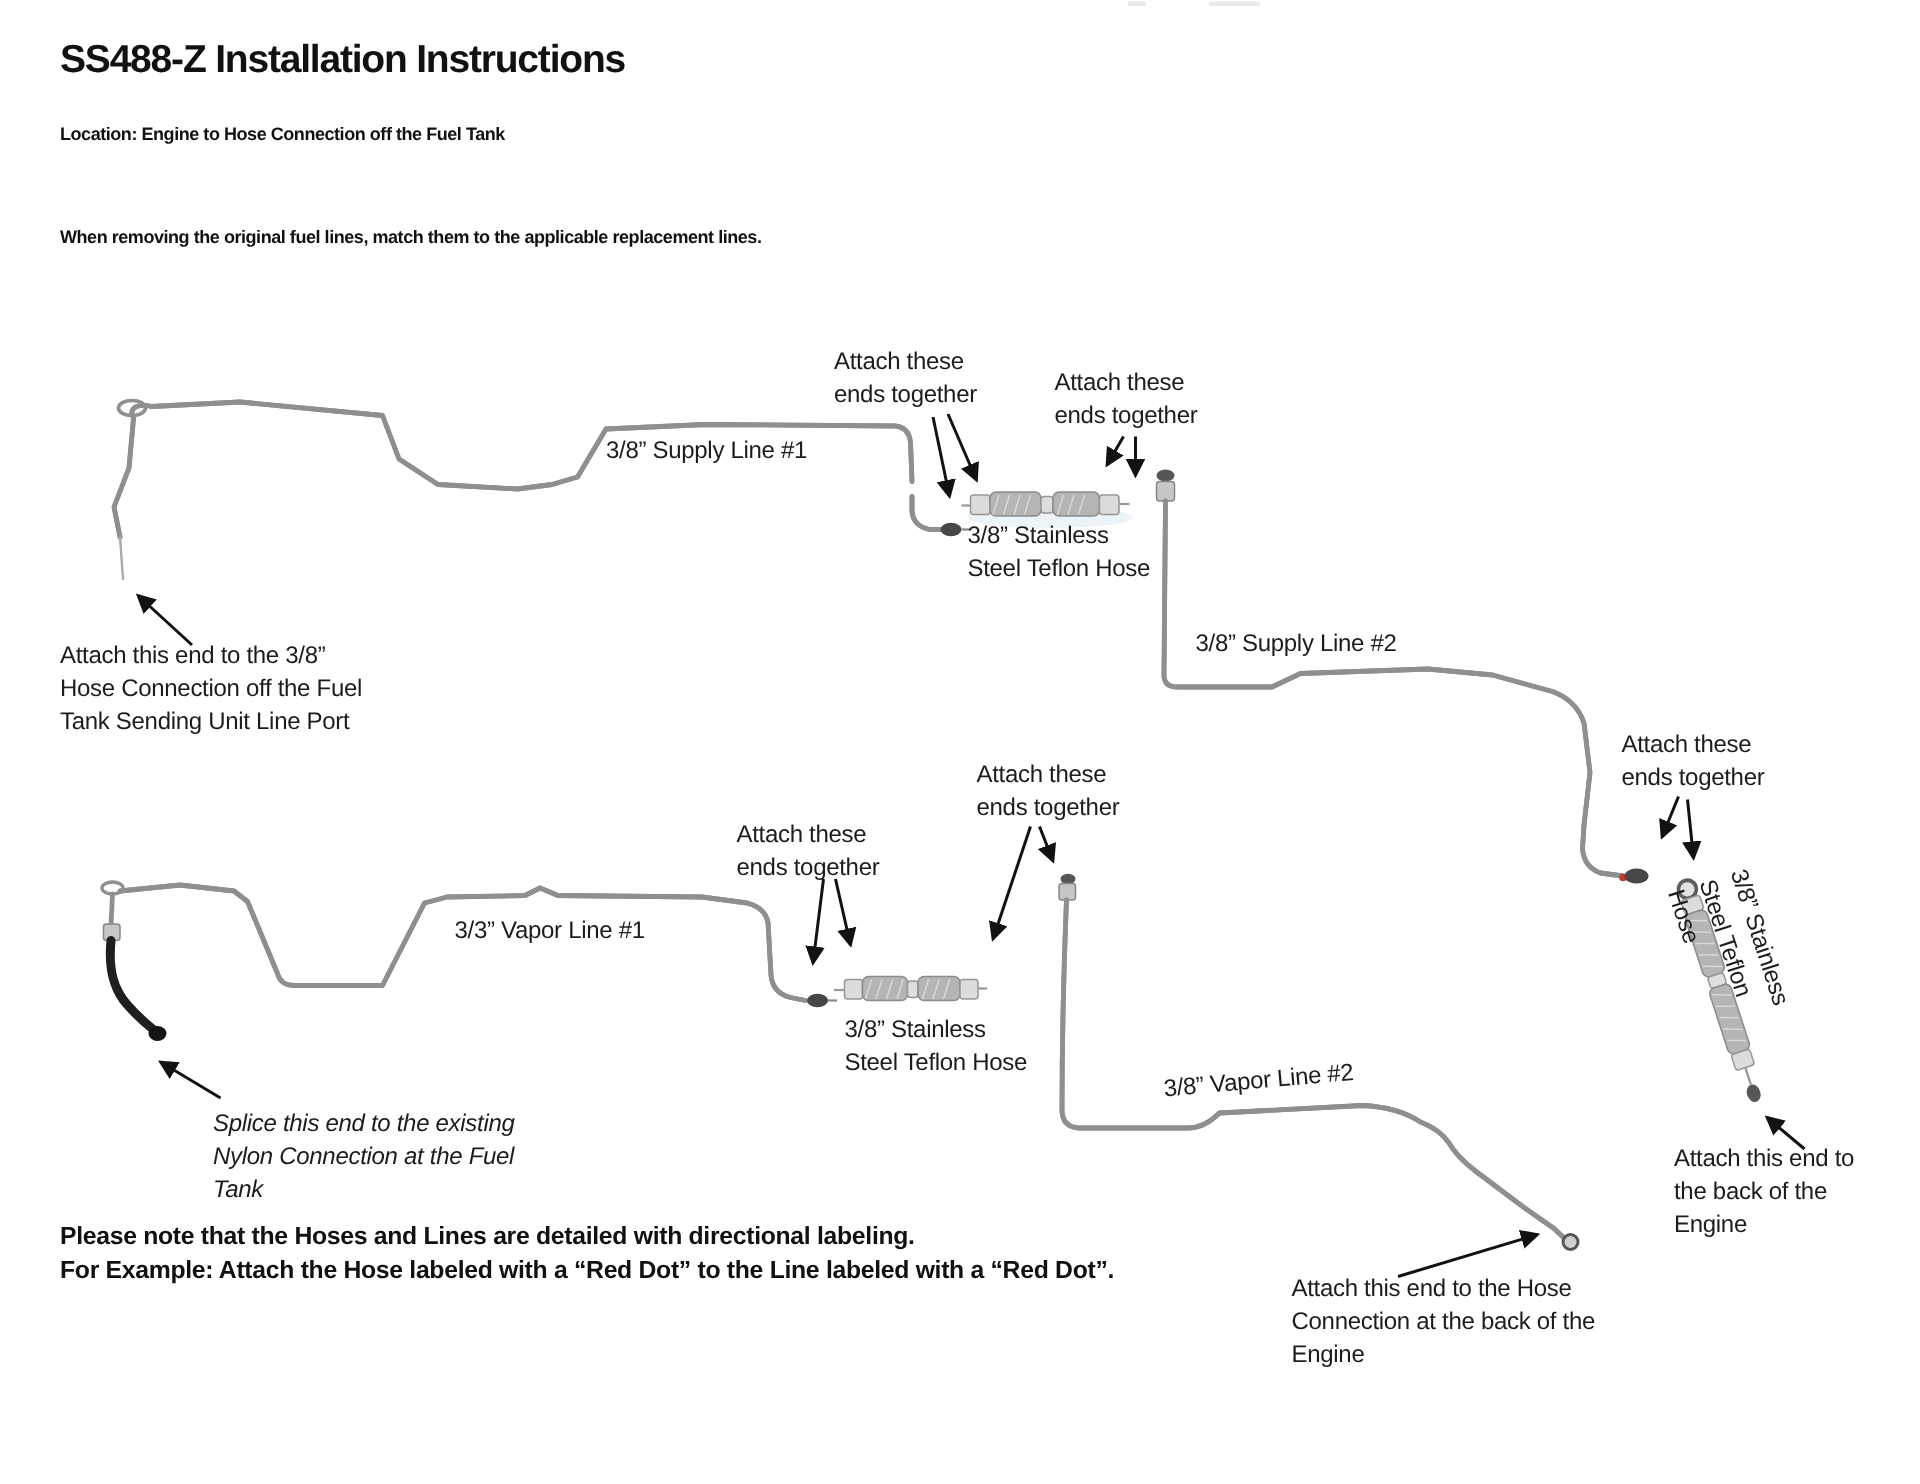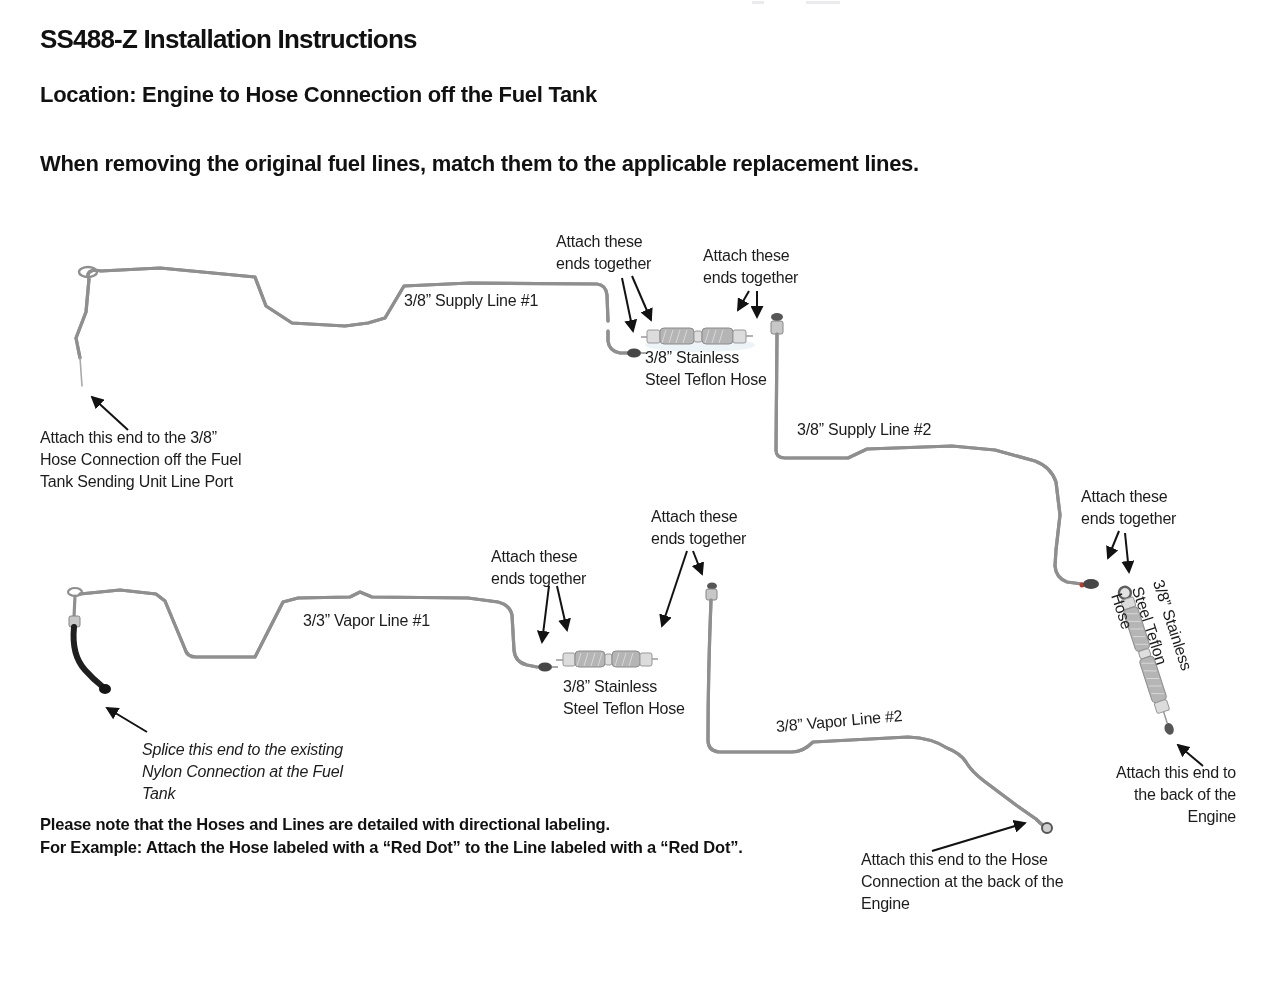--- a/index.html
+++ b/index.html
@@ -1,20 +1,20 @@
 <!DOCTYPE html>
 <html><head>
 <meta charset="utf-8">
 <style>
   html,body{margin:0;padding:0;background:#ffffff;}
   #page{position:relative;width:1280px;height:989px;background:#ffffff;overflow:hidden;
         font-family:"Liberation Sans", sans-serif;color:#1c1c1c;}
   .abs{position:absolute;}
   h1.title{margin:0;font-size:26px;font-weight:bold;letter-spacing:-0.8px;color:#111;}
-  .subhead{font-size:22px;font-weight:bold;letter-spacing:-0.3px;color:#111;}
+  .subhead{font-size:12px;font-weight:bold;letter-spacing:-0.3px;color:#111;}
   .lbl{font-size:16px;line-height:22px;letter-spacing:-0.2px;white-space:pre-line;color:#1c1c1c;}
   .note{font-size:16.5px;line-height:23px;font-weight:bold;letter-spacing:-0.2px;white-space:pre-line;color:#111;}
   .rot{transform-origin:0 0;}
   svg{position:absolute;left:0;top:0;}
   .tube{fill:none;stroke:#8f8f8f;stroke-width:3.2;stroke-linejoin:round;stroke-linecap:round;}
   .tube-hi{fill:none;stroke:#e7e7e7;stroke-width:1.2;stroke-linejoin:round;stroke-linecap:round;}
   .tube-thin{fill:none;stroke:#a9a9a9;stroke-width:1.6;stroke-linecap:round;}
   .arrow{stroke:#121212;stroke-width:2;fill:none;}
   .cap{fill:#dcdcdc;stroke:#979797;stroke-width:1;}
   .braid{fill:#b5b5b5;stroke:#8c8c8c;stroke-width:1;}
@@ -177,21 +177,21 @@
 ends together</div>
   <div class="abs lbl rot" style="left:1168px;top:577px;transform:rotate(72deg);">3/8” Stainless
 Steel Teflon Hose</div>
   <div class="abs lbl" style="left:303px;top:610px;">3/3” Vapor Line #1</div>
   <div class="abs lbl" style="left:563px;top:676px;">3/8” Stainless
 Steel Teflon Hose</div>
   <div class="abs lbl" style="left:142px;top:739px;font-style:italic;">Splice this end to the existing
 Nylon Connection at the Fuel
 Tank</div>
   <div class="abs lbl rot" style="left:775px;top:716px;transform:rotate(-5deg);">3/8” Vapor Line #2</div>
-  <div class="abs lbl" style="left:1116px;top:762px;text-align:right;">Attach this end to
+  <div class="abs lbl" style="left:1116px;top:762px;">Attach this end to
 the back of the
 Engine</div>
   <div class="abs lbl" style="left:861px;top:849px;">Attach this end to the Hose
 Connection at the back of the
 Engine</div>
 
   <div class="abs note" style="left:40px;top:813px;">Please note that the Hoses and Lines are detailed with directional labeling.
 For Example: Attach the Hose labeled with a “Red Dot” to the Line labeled with a “Red Dot”.</div>
 
 </div>

